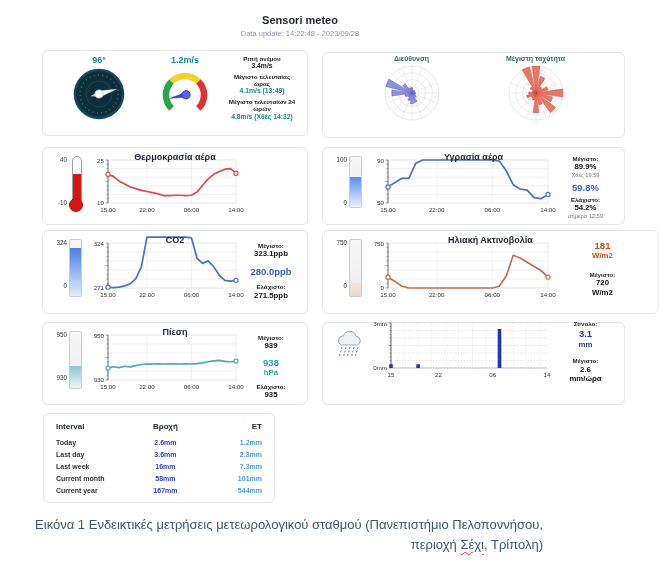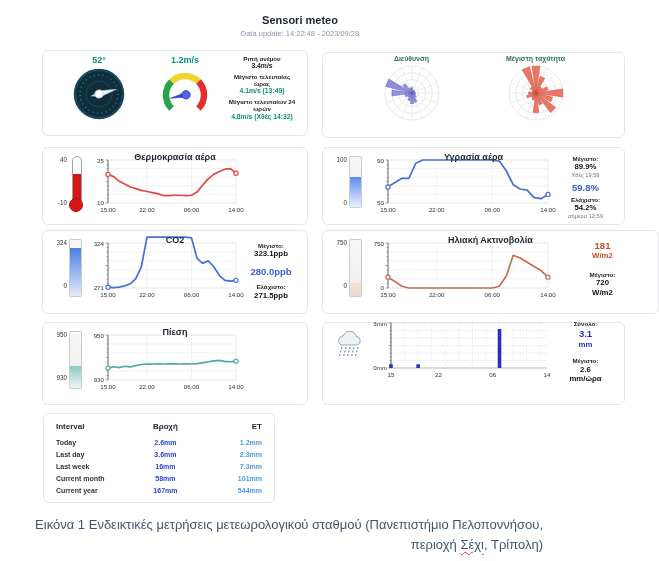--- a/index.html
+++ b/index.html
@@ -90,21 +90,21 @@
 <body>
 
 <div class="hdr">
   <div class="hdr-title">Sensori meteo</div>
   <div class="hdr-sub">Data update: 14:22:48 - 2023/09/28</div>
 </div>
 
 <div class="panel" style="left:42px;top:50px;width:266px;height:86px;">
   <div class="wind-row">
     <div class="wc1">
-      <div class="wval">52°</div>
+      <div class="wval">96°</div>
       <svg width="52" height="52">
         <circle cx="26" cy="26" r="24" fill="#0f2e3c" stroke="#16465a" stroke-width="2.5"></circle>
         <circle cx="26" cy="26" r="19" fill="none" stroke="#35728a" stroke-width="1.5" stroke-dasharray="1,3.4"></circle>
         <circle cx="26" cy="26" r="13" fill="none" stroke="#1d4a5c" stroke-width="0.8"></circle>
         <g transform="rotate(75 26 26)">
           <polygon points="26,8 22.6,27 29.4,27" fill="#f5f8fa" stroke="#b5c2c8" stroke-width="0.5"></polygon>
           <polygon points="23.8,27 28.2,27 26,35" fill="#cfd9de"></polygon>
           <circle cx="26" cy="26" r="4" fill="#ffffff" stroke="#c0cdd2" stroke-width="0.8"></circle>
         </g>
       </svg>
@@ -460,20 +460,28 @@
         <text x="13" y="9" font-size="6.2" fill="#333" text-anchor="end">950</text>
         <text x="13" y="53" font-size="6.2" fill="#333" text-anchor="end">930</text>
         <text x="17" y="60" font-size="6.2" fill="#333" text-anchor="middle">15:00</text>
         <text x="55.912" y="60" font-size="6.2" fill="#333" text-anchor="middle">22:00</text>
         <text x="100.456" y="60" font-size="6.2" fill="#333" text-anchor="middle">06:00</text>
         <text x="145" y="60" font-size="6.2" fill="#333" text-anchor="middle">14:00</text>
         <polyline points="17,39.0750000000001 22.565217391304348,37.72500000000005 28.130434782608695,38.625 33.69565217391305,37.27499999999995 39.26086956521739,37.9500000000001 44.826086956521735,36.60000000000005 50.391304347826086,35.47500000000005 55.95652173913044,35.02499999999995 61.52173913043478,35.02499999999995 67.08695652173913,34.7999999999999 72.65217391304347,35.02499999999995 78.21739130434783,34.7999999999999 83.78260869565217,34.7999999999999 89.34782608695652,35.02499999999995 94.91304347826087,34.7999999999999 100.47826086956522,35.02499999999995 106.04347826086956,34.5750000000001 111.6086956521739,33.89999999999995 117.17391304347827,32.77499999999995 122.73913043478261,31.874999999999996 128.30434782608694,31.424999999999898 133.8695652173913,32.3250000000001 139.43478260869566,32.77499999999995 145,32.10000000000005" fill="none" stroke="#4fa8a8" stroke-width="1.7" stroke-linejoin="round" stroke-linecap="round"></polyline>
         <circle cx="17" cy="39.0750000000001" r="2.1" fill="#fff" stroke="#4fa8a8" stroke-width="1.2"></circle>
         <circle cx="145" cy="32.10000000000005" r="2.1" fill="#fff" stroke="#4fa8a8" stroke-width="1.2"></circle>
       </svg>
+    <div class="stats">
+      <div class="slabel mt">Μέγιστο:</div>
+      <div class="sval">939</div>
+      <div class="scur teal" style="margin-top:6px;margin-bottom:0;">938</div>
+      <div class="sval teal">hPa</div>
+      <div class="slabel" style="margin-top:5px;">Ελάχιστο:</div>
+      <div class="sval">935</div>
+    </div>
   </div>
 </div>
 
 <div class="panel" style="left:322px;top:322px;width:303px;height:83px;">
   <div class="prow" style="margin-top:-7px;">
     <div class="rain-icon-col">
       <svg width="34" height="30">
         <path d="M8 15 a5 5 0 0 1 2.5-9.3 a6.5 6.5 0 0 1 12.5 0.5 a4.6 4.6 0 0 1 1.5 8.8 z" fill="#eef1f4" stroke="#9aa7b5" stroke-width="1"></path>
         <g stroke="#5577cc" stroke-width="1" stroke-dasharray="2,1.6">
           <line x1="9" y1="17" x2="6.5" y2="26"></line>

